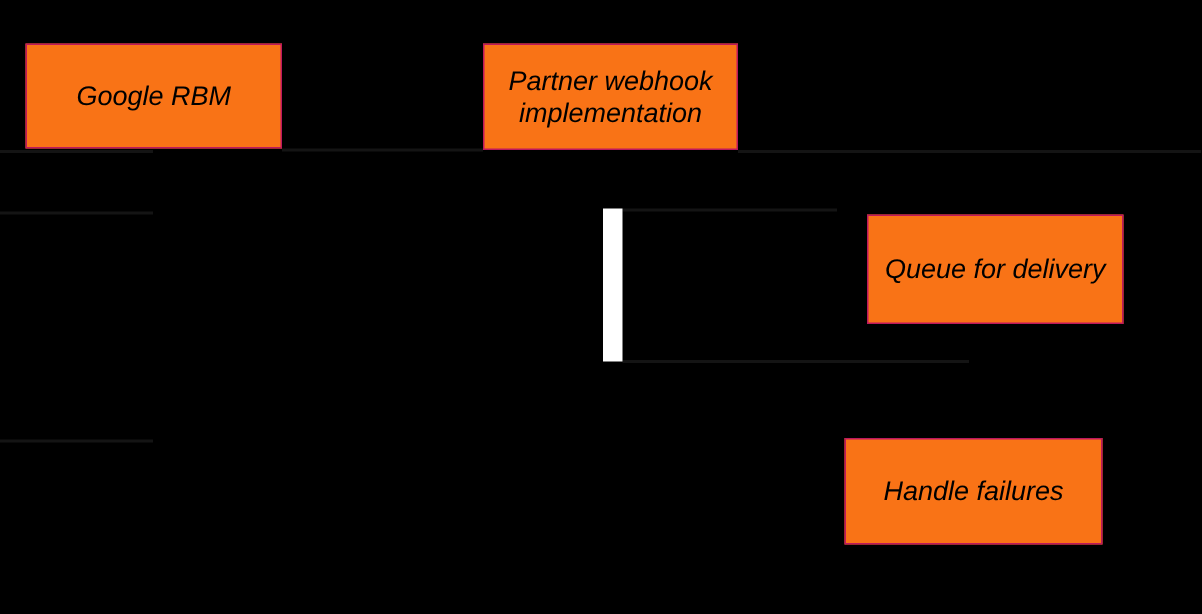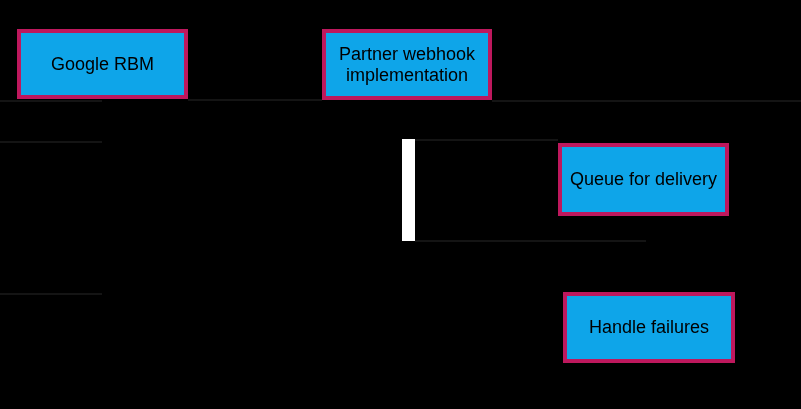--- a/index.html
+++ b/index.html
@@ -10,35 +10,36 @@
   }
   #stage {
     position: relative;
     width: 801px;
     height: 409px;
     background: #000000;
     overflow: hidden;
   }
   .node {
     position: absolute;
-    background: #0ea5e9;
+    background: #f97316;
     color: #000000;
     display: flex;
     align-items: center;
     justify-content: center;
     text-align: center;
     font-size: 18px;
     line-height: 21px;
     white-space: pre-line;
     box-sizing: border-box;
-    border: 4px solid #be185d;
+    border: 1px solid #be185d;
+    font-style: italic;
   }
   #node-google-rbm       { left: 17px;  top: 29px;  width: 171px; height: 70px; }
   #node-partner-webhook  { left: 322px; top: 29px;  width: 170px; height: 71px; }
-  #node-queue-delivery   { left: 558px; top: 143px; width: 171px; height: 73px; }
+  #node-queue-delivery   { left: 578px; top: 143px; width: 171px; height: 73px; }
   #node-handle-failures  { left: 563px; top: 292px; width: 172px; height: 71px; text-align: right; }
 
   .activation-bar {
     position: absolute;
     left: 402px;
     top: 139px;
     width: 13px;
     height: 102px;
     background: #ffffff;
   }

